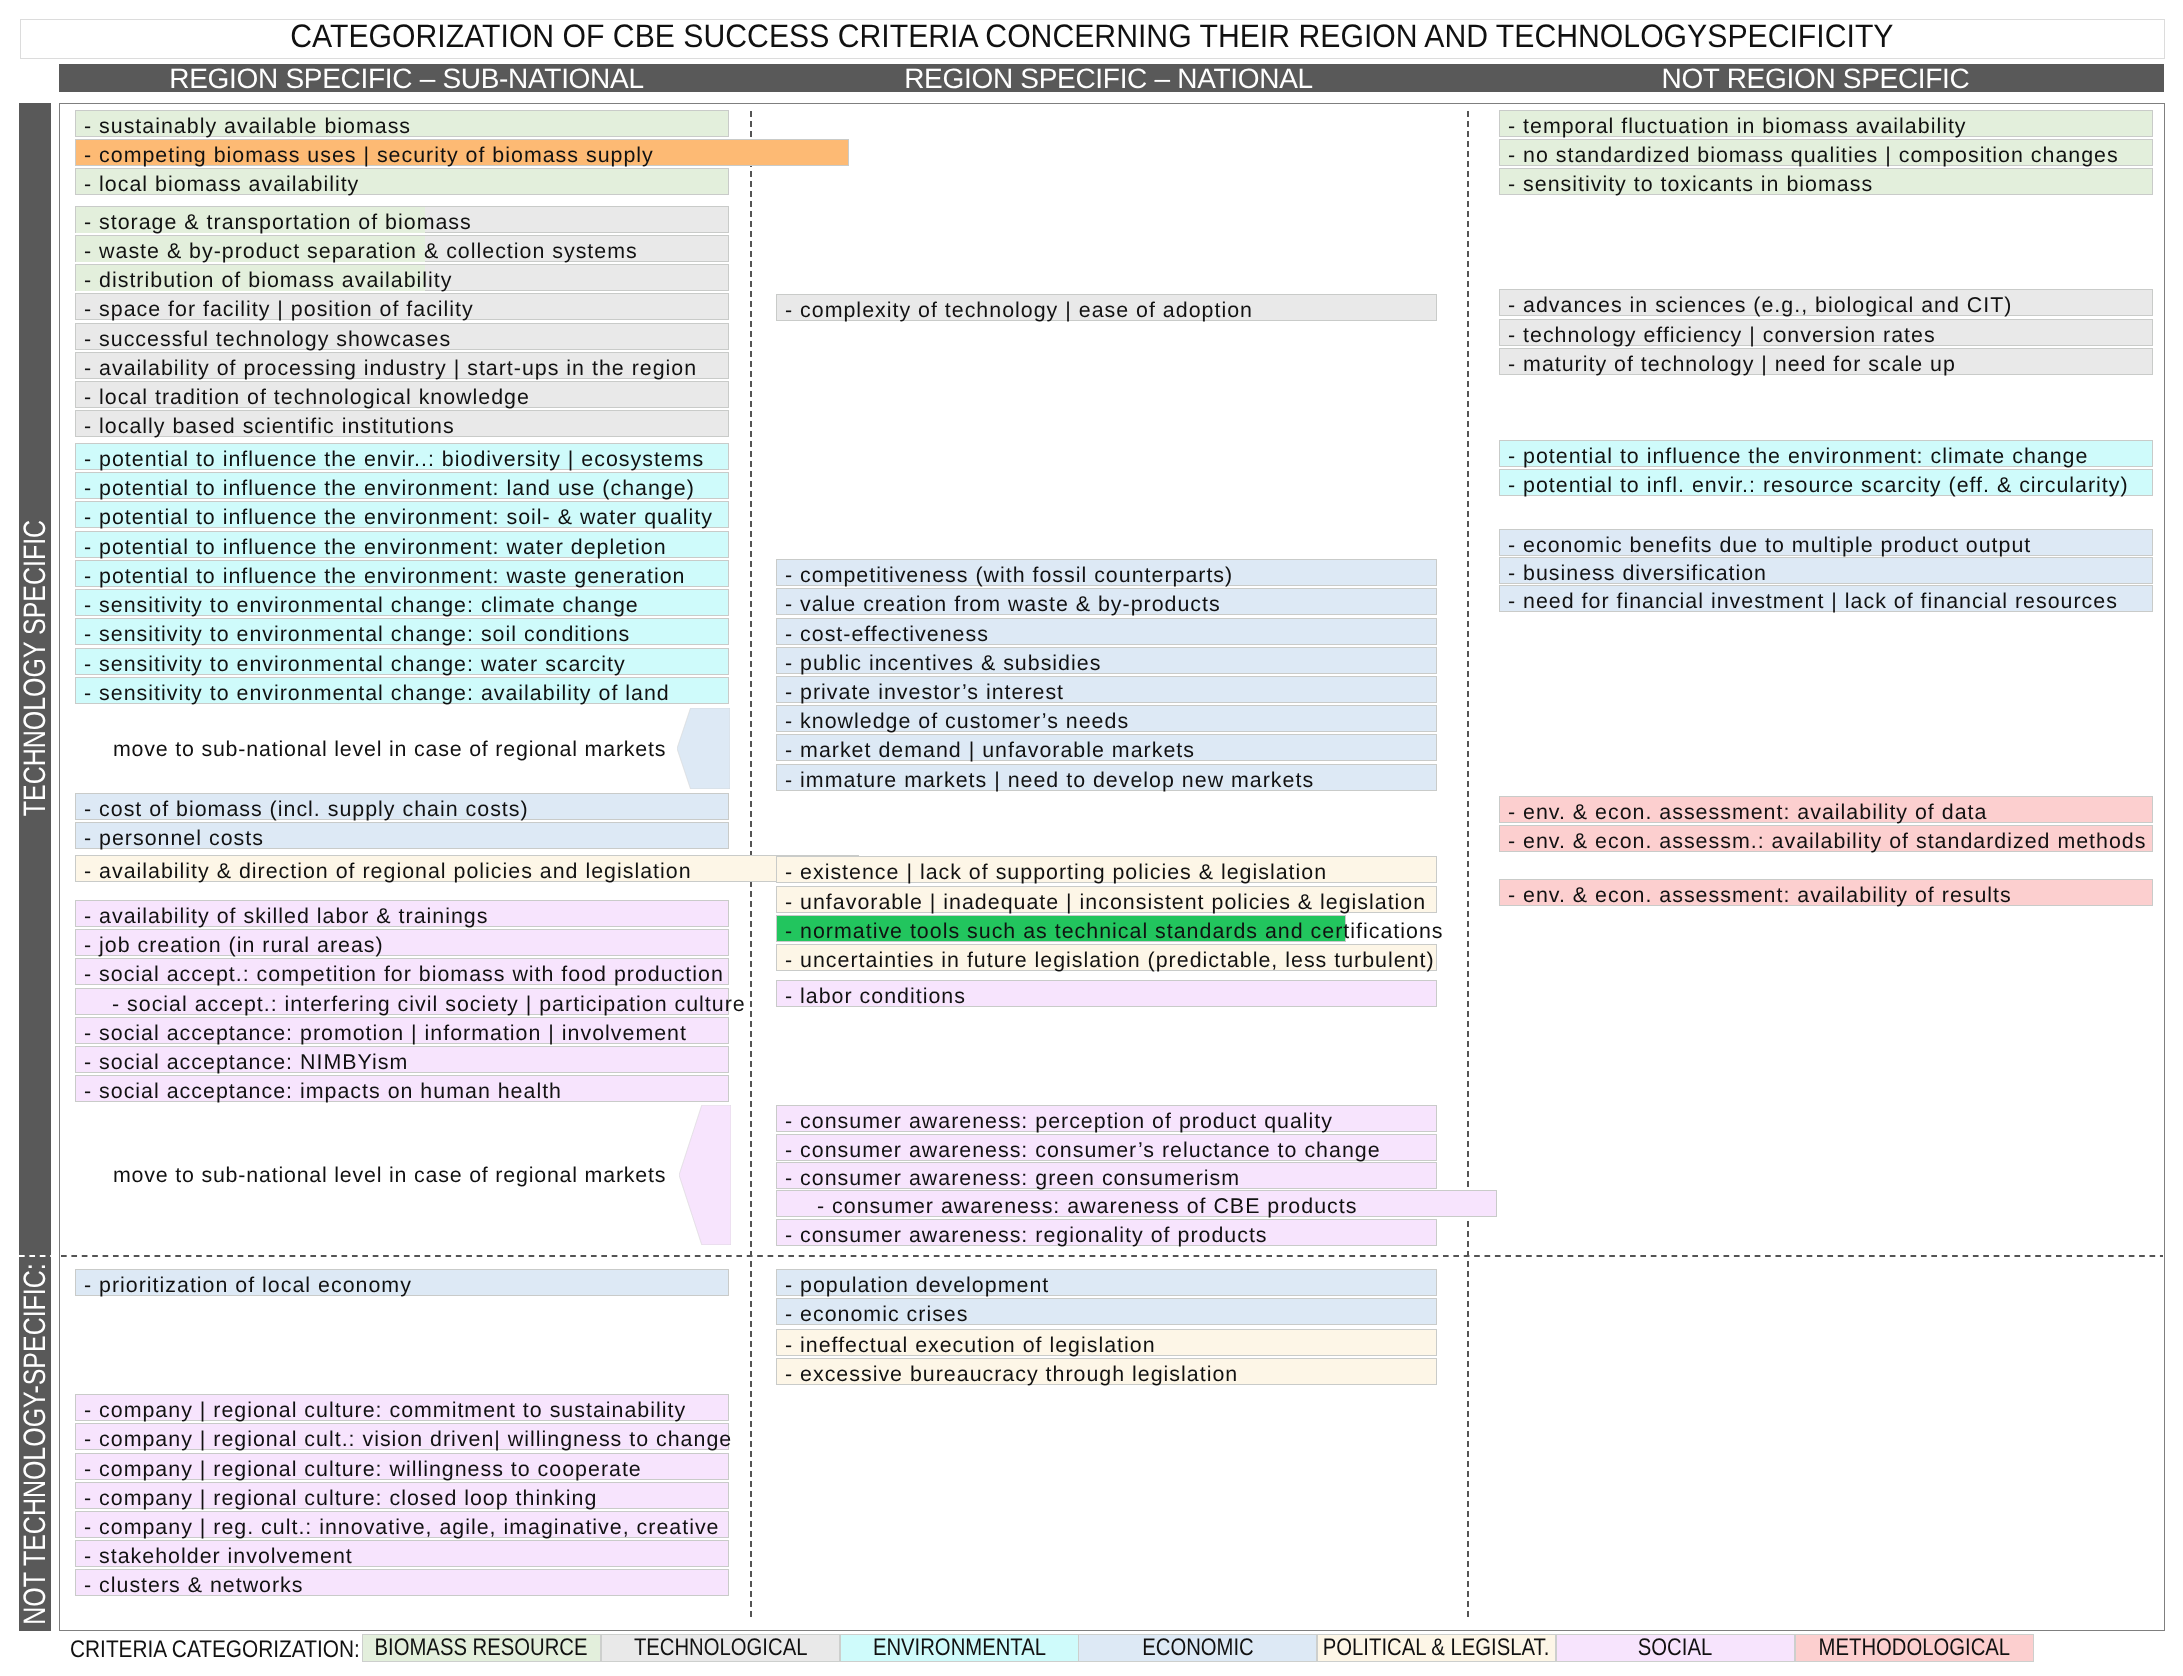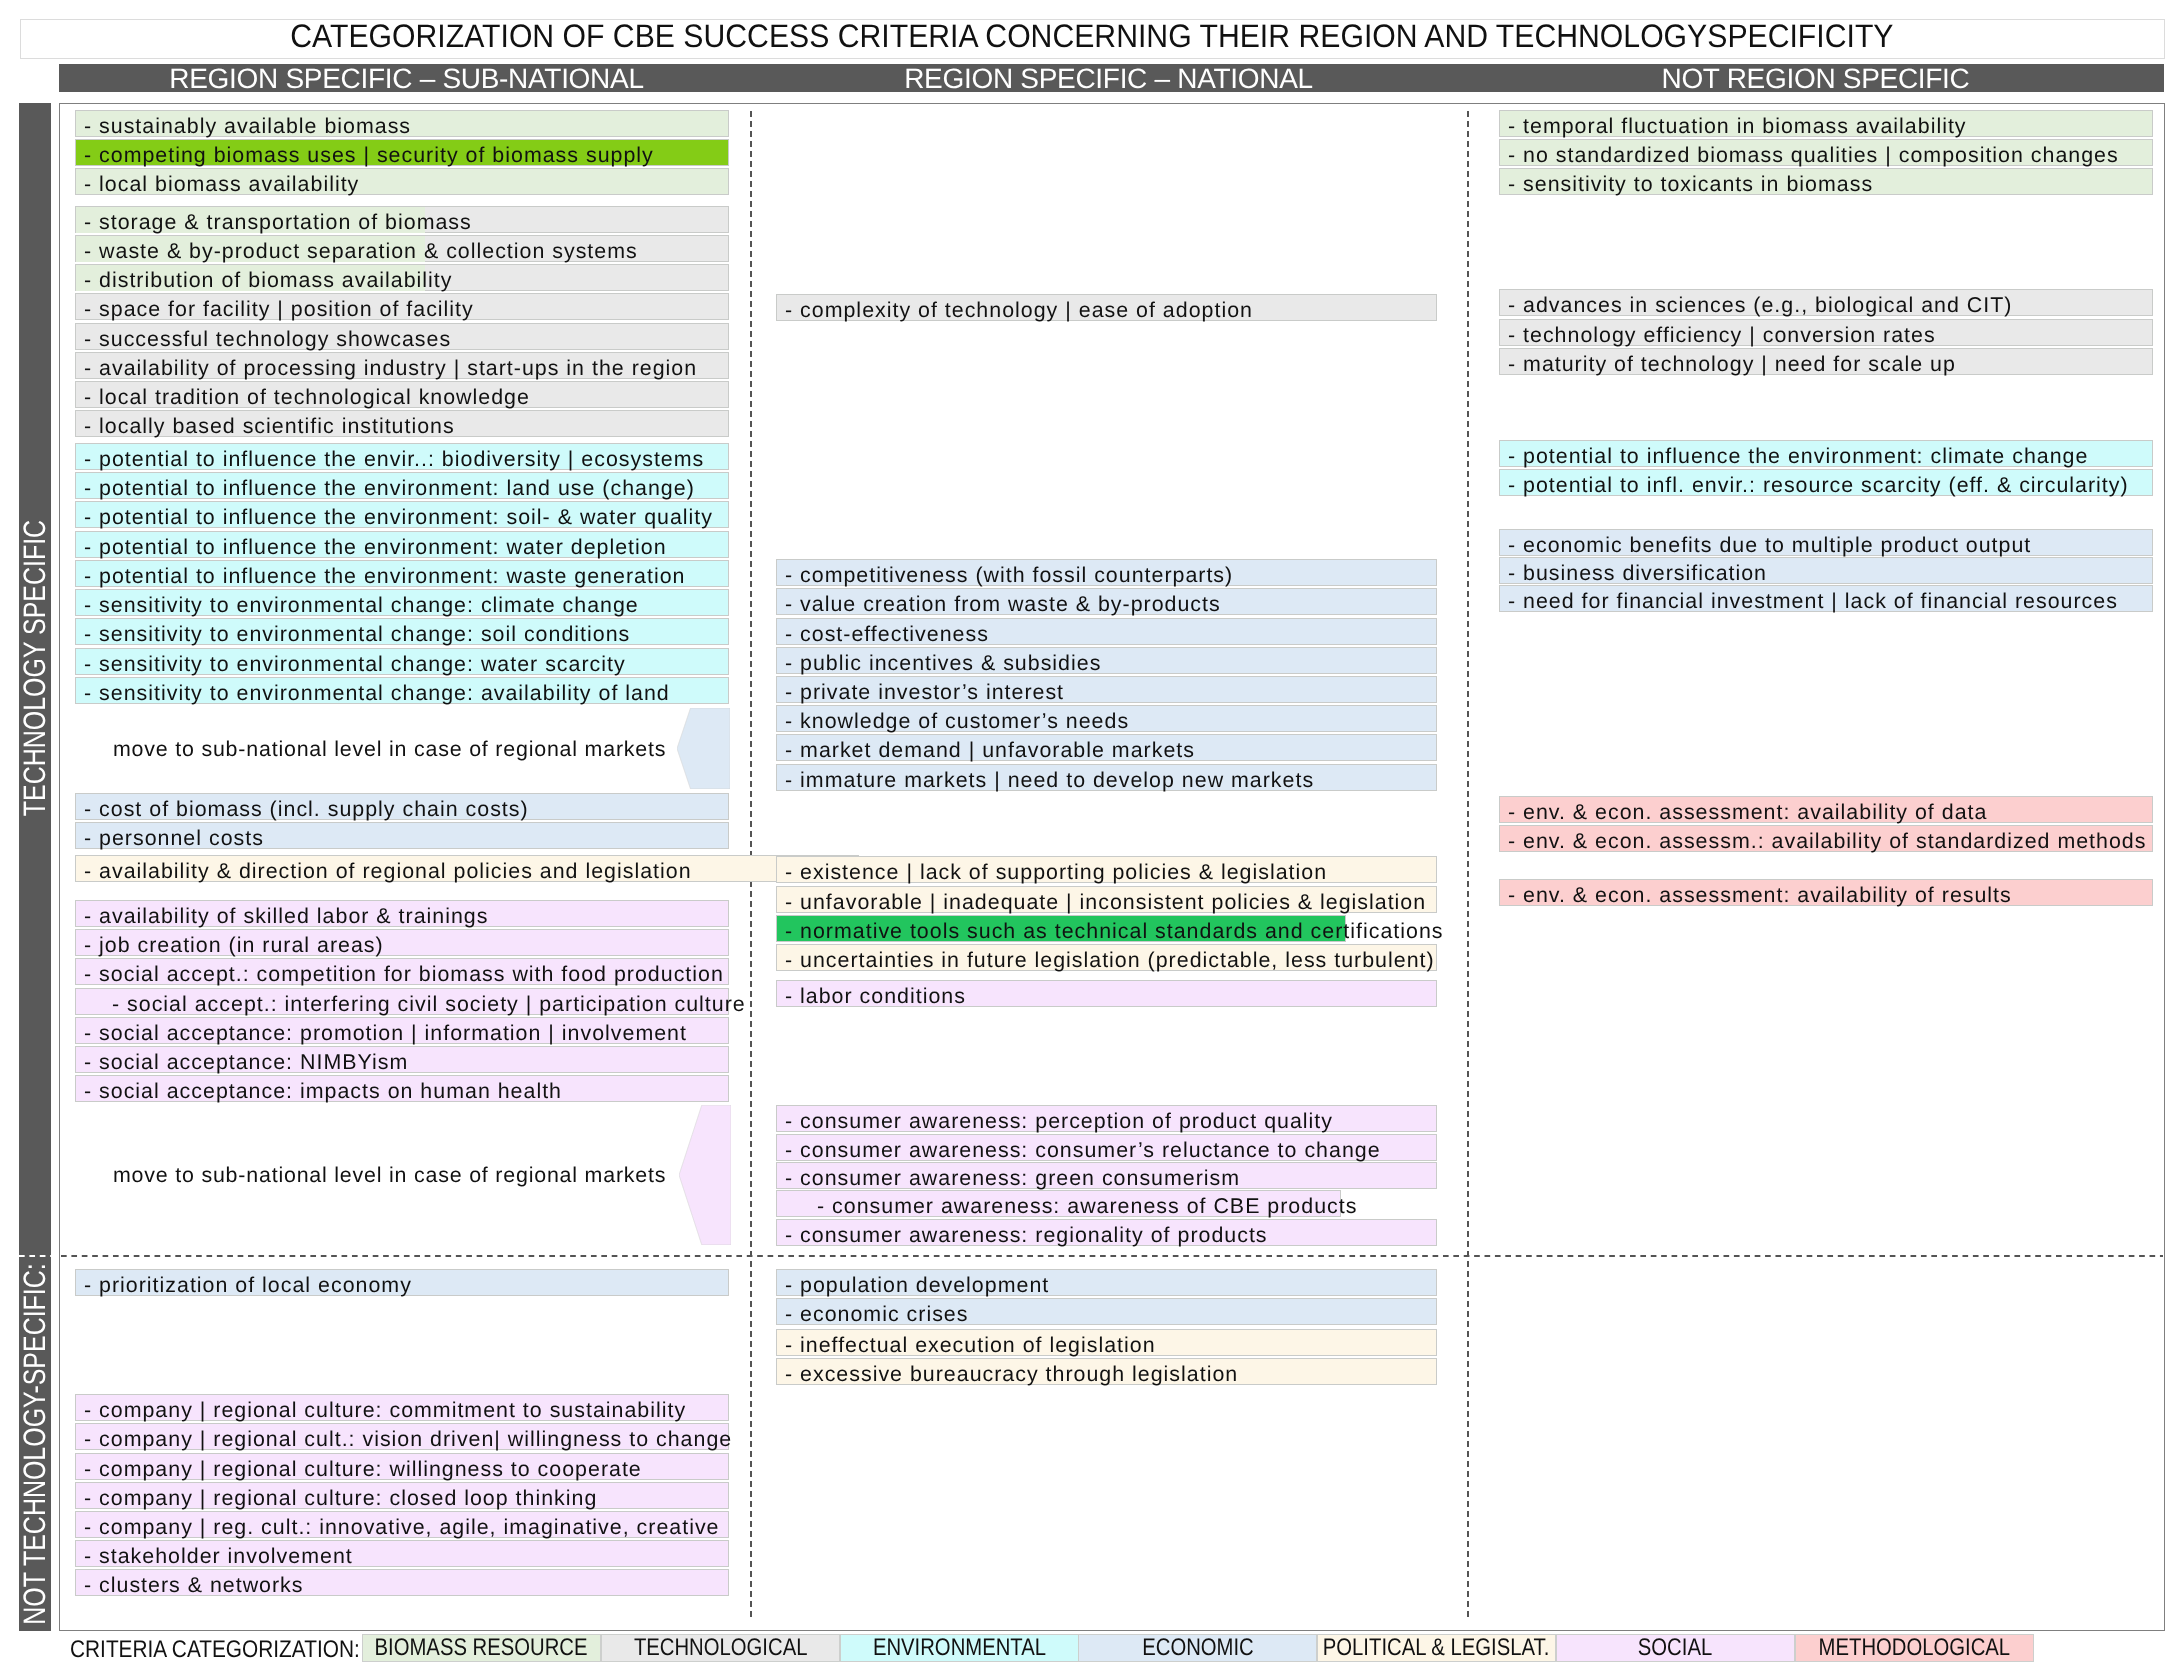--- a/index.html
+++ b/index.html
@@ -83,21 +83,21 @@
 <div id="dividers">
     <div class="vdash" style="left: 750px; top: 111px; height: 1506px;"></div>
     <div class="vdash" style="left: 1467px; top: 111px; height: 1506px;"></div>
     <div class="hdash" style="left: 61px; top: 1255px; width: 2102px;"></div>
     <div class="hdashw" style="left: 18.6px; top: 1255px; width: 32px;"></div>
   </div>
 
 <div id="cells">
     <div>
       <div class="item" style="left: 75px; width: 654px; top: 110px; background: rgb(227, 239, 220);"><span class="itxt">- sustainably available biomass</span></div>
-      <div class="item" style="left: 75px; width: 654px; top: 139px; background: #84cc16;"><span class="itxt">- competing biomass uses | security of biomass supply</span></div>
+      <div class="item" style="left: 75px; width: 774px; top: 139px; background: #fdba74;"><span class="itxt">- competing biomass uses | security of biomass supply</span></div>
       <div class="item" style="left: 75px; width: 654px; top: 168px; background: rgb(227, 239, 220);"><span class="itxt">- local biomass availability</span></div>
       <div class="item" style="left: 75px; width: 654px; top: 206px; background: rgb(233, 233, 233);"><div class="ov" style="left: -0.5px; top: -0.5px; width: 349px; background: rgb(227, 239, 220);"></div><span class="itxt">- storage &amp; transportation of biomass</span></div>
       <div class="item" style="left: 75px; width: 654px; top: 235px; background: rgb(233, 233, 233);"><div class="ov" style="left: -0.5px; top: -0.5px; width: 349px; background: rgb(227, 239, 220);"></div><span class="itxt">- waste &amp; by-product separation &amp; collection systems</span></div>
       <div class="item" style="left: 75px; width: 654px; top: 264px; background: rgb(233, 233, 233);"><div class="ov" style="left: -0.5px; top: -0.5px; width: 349px; background: rgb(227, 239, 220);"></div><span class="itxt">- distribution of biomass availability</span></div>
       <div class="item" style="left: 75px; width: 654px; top: 293px; background: rgb(233, 233, 233);"><span class="itxt">- space for facility | position of facility</span></div>
       <div class="item" style="left: 75px; width: 654px; top: 323px; background: rgb(233, 233, 233);"><span class="itxt">- successful technology showcases</span></div>
       <div class="item" style="left: 75px; width: 654px; top: 352px; background: rgb(233, 233, 233);"><span class="itxt">- availability of processing industry | start-ups in the region</span></div>
       <div class="item" style="left: 75px; width: 654px; top: 381px; background: rgb(233, 233, 233);"><span class="itxt">- local tradition of technological knowledge</span></div>
       <div class="item" style="left: 75px; width: 654px; top: 410px; background: rgb(233, 233, 233);"><span class="itxt">- locally based scientific institutions</span></div>
       <div class="item" style="left: 75px; width: 654px; top: 443px; background: rgb(207, 251, 251);"><span class="itxt">- potential to influence the envir..: biodiversity | ecosystems</span></div>
@@ -131,21 +131,21 @@
       <div class="item" style="left: 776px; width: 661px; top: 734px; background: rgb(221, 233, 245);"><span class="itxt">- market demand | unfavorable markets</span></div>
       <div class="item" style="left: 776px; width: 661px; top: 764px; background: rgb(221, 233, 245);"><span class="itxt">- immature markets | need to develop new markets</span></div>
       <div class="item" style="left: 776px; width: 661px; top: 856px; background: rgb(253, 246, 231);"><span class="itxt">- existence | lack of supporting policies &amp; legislation</span></div>
       <div class="item" style="left: 776px; width: 661px; top: 886px; background: rgb(253, 246, 231);"><span class="itxt">- unfavorable | inadequate | inconsistent policies &amp; legislation</span></div>
       <div class="item" style="left: 776px; width: 570px; top: 915px; background: #22c55e;"><span class="itxt">- normative tools such as technical standards and certifications</span></div>
       <div class="item" style="left: 776px; width: 661px; top: 944px; background: rgb(253, 246, 231);"><span class="itxt">- uncertainties in future legislation (predictable, less turbulent)</span></div>
       <div class="item" style="left: 776px; width: 661px; top: 980px; background: rgb(247, 228, 253);"><span class="itxt">- labor conditions</span></div>
       <div class="item" style="left: 776px; width: 661px; top: 1105px; background: rgb(247, 228, 253);"><span class="itxt">- consumer awareness: perception of product quality</span></div>
       <div class="item" style="left: 776px; width: 661px; top: 1134px; background: rgb(247, 228, 253);"><span class="itxt">- consumer awareness: consumer’s reluctance to change</span></div>
       <div class="item" style="left: 776px; width: 661px; top: 1162px; background: rgb(247, 228, 253);"><span class="itxt">- consumer awareness: green consumerism</span></div>
-      <div class="item" style="left: 776px; width: 565px; top: 1190px; background: rgb(247, 228, 253); padding-left: 40px;"><span class="itxt">- consumer awareness: awareness of CBE products</span></div>
+      <div class="item" style="left: 776px; width: 721px; top: 1190px; background: rgb(247, 228, 253); padding-left: 40px;"><span class="itxt">- consumer awareness: awareness of CBE products</span></div>
       <div class="item" style="left: 776px; width: 661px; top: 1219px; background: rgb(247, 228, 253);"><span class="itxt">- consumer awareness: regionality of products</span></div>
     </div>
     <div>
       <div class="item" style="left: 1499px; width: 654px; top: 110px; background: rgb(227, 239, 220);"><span class="itxt">- temporal fluctuation in biomass availability</span></div>
       <div class="item" style="left: 1499px; width: 654px; top: 139px; background: rgb(227, 239, 220);"><span class="itxt">- no standardized biomass qualities | composition changes</span></div>
       <div class="item" style="left: 1499px; width: 654px; top: 168px; background: rgb(227, 239, 220);"><span class="itxt">- sensitivity to toxicants in biomass</span></div>
       <div class="item" style="left: 1499px; width: 654px; top: 289px; background: rgb(233, 233, 233);"><span class="itxt">- advances in sciences (e.g.,  biological and CIT)</span></div>
       <div class="item" style="left: 1499px; width: 654px; top: 319px; background: rgb(233, 233, 233);"><span class="itxt">- technology efficiency | conversion rates</span></div>
       <div class="item" style="left: 1499px; width: 654px; top: 348px; background: rgb(233, 233, 233);"><span class="itxt">- maturity of technology | need for scale up</span></div>
       <div class="item" style="left: 1499px; width: 654px; top: 440px; background: rgb(207, 251, 251);"><span class="itxt">- potential to influence the environment: climate change</span></div>

